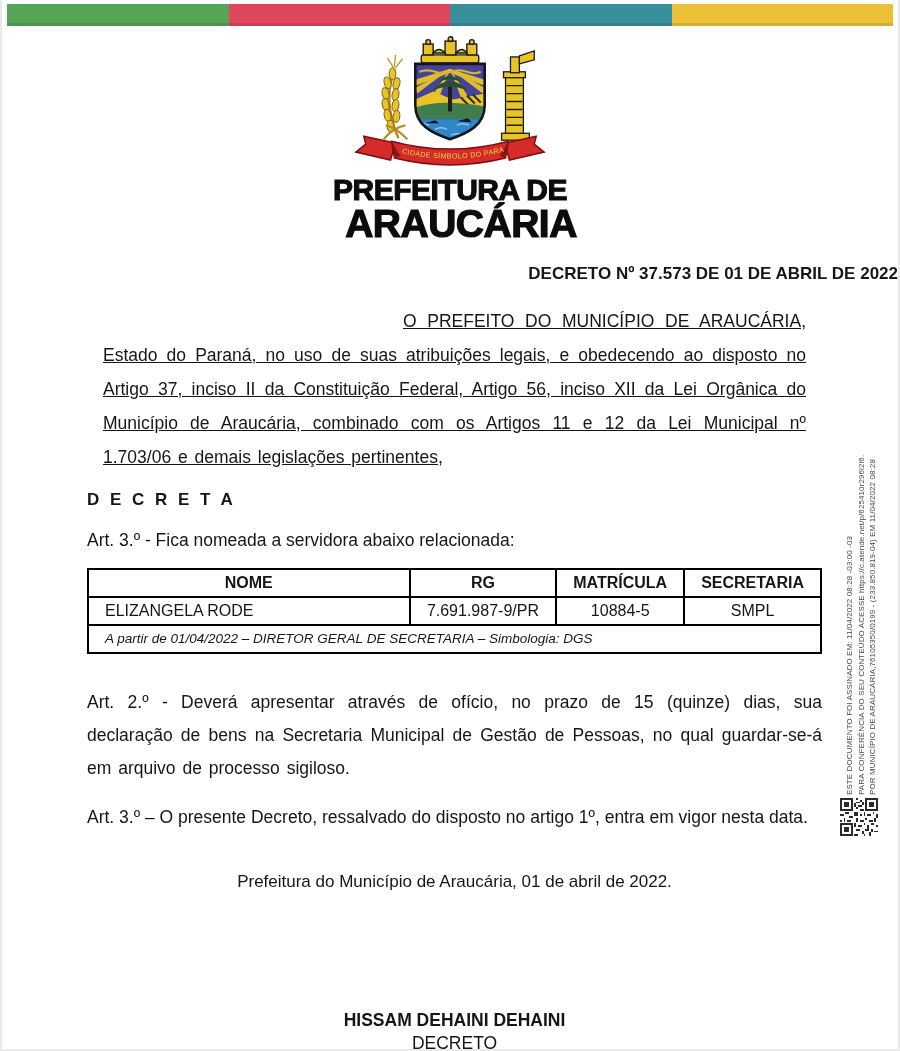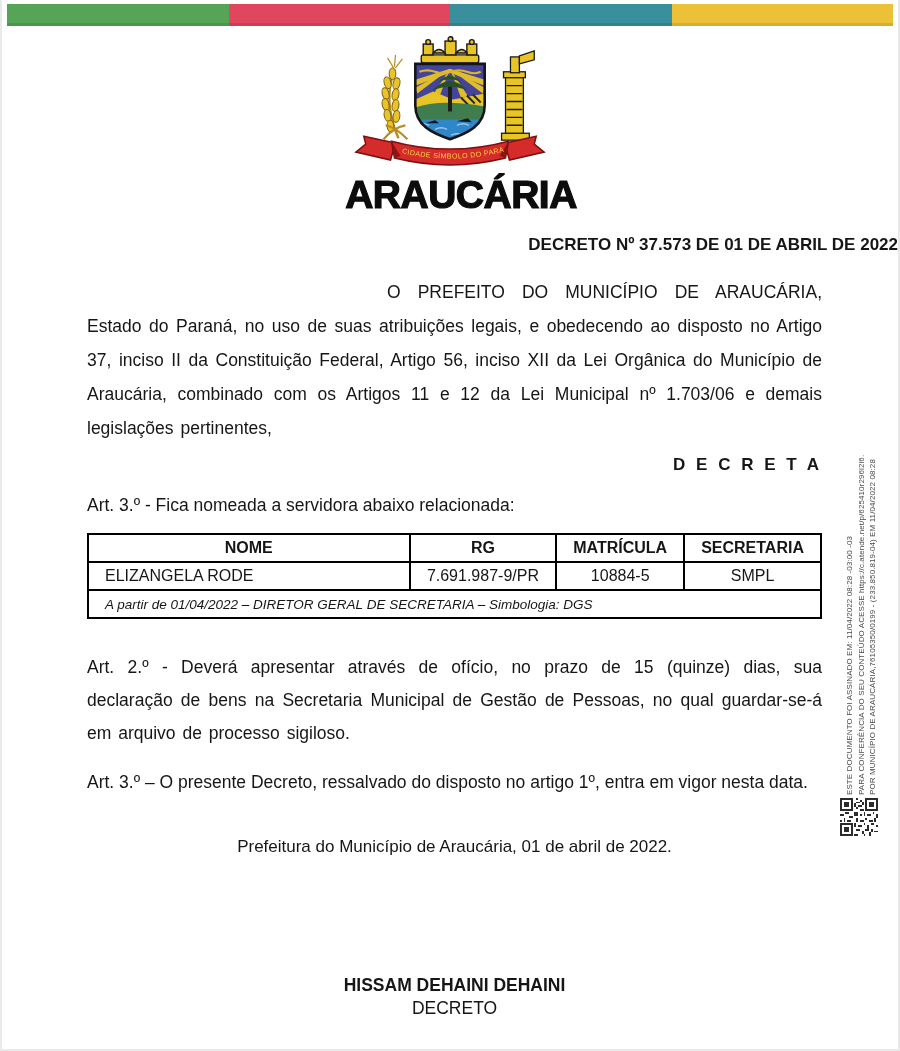--- a/index.html
+++ b/index.html
@@ -47,21 +47,21 @@
   }
   .preamble{
     margin-top:20px;
     font-size:17.5px;
     line-height:34px;
     text-align:justify;
     text-indent:300px;
     word-spacing:2px;
   }
   .decreta{
-    text-align:right;
+    text-align:left;
     font-weight:bold;
     font-size:17px;
     letter-spacing:3px;
     margin-top:10px;
   }
   .article1{
     margin-top:20px;
     font-size:17.5px;
   }
   
@@ -218,28 +218,29 @@
         <path d="M174,106 l-3,17 l-6,-2 z" fill="#8f1414"></path>
         <path id="ribbonPath" d="M62,117 Q115,130 168,117" fill="none"></path>
         <text font-size="7.2" fill="#f4d63f" font-family="Liberation Sans, sans-serif" letter-spacing="0.4">
           <textPath href="#ribbonPath" startOffset="4%">CIDADE SÍMBOLO DO PARANÁ</textPath>
         </text>
       </g>
     </svg>
   </div>
 
   <div class="org-name">
+    <div class="l1">PREFEITURA DE</div>
     <div class="l2">ARAUCÁRIA</div>
   </div>
 
   <div class="doc-title">DECRETO Nº 37.573 DE 01 DE ABRIL DE 2022</div>
 
   <div class="content">
 
-    <p class="preamble" style="margin:0;margin-top:20px;">O PREFEITO DO MUNICÍPIO DE ARAUCÁRIA, Estado do Paraná, no uso de suas atribuições legais, e obedecendo ao disposto no Artigo 37, inciso II da Constituição Federal, Artigo 56, inciso XII da Lei Orgânica do Município de Araucária, combinado com os Artigos 11 e 12 da Lei Municipal nº 1.703/06 e demais legislações pertinentes,</p>
+    <p class="preamble" style="margin:16px;margin-top:20px;text-decoration:underline;">O PREFEITO DO MUNICÍPIO DE ARAUCÁRIA, Estado do Paraná, no uso de suas atribuições legais, e obedecendo ao disposto no Artigo 37, inciso II da Constituição Federal, Artigo 56, inciso XII da Lei Orgânica do Município de Araucária, combinado com os Artigos 11 e 12 da Lei Municipal nº 1.703/06 e demais legislações pertinentes,</p>
 
     <div class="decreta">D E C R E T A</div>
 
     <div class="article1">Art. 3.º - Fica nomeada a servidora abaixo relacionada:</div>
 
     <table class="appt">
       <thead>
         <tr>
           <th style="width:48%">NOME</th>
           <th style="width:20.8%">RG</th>

